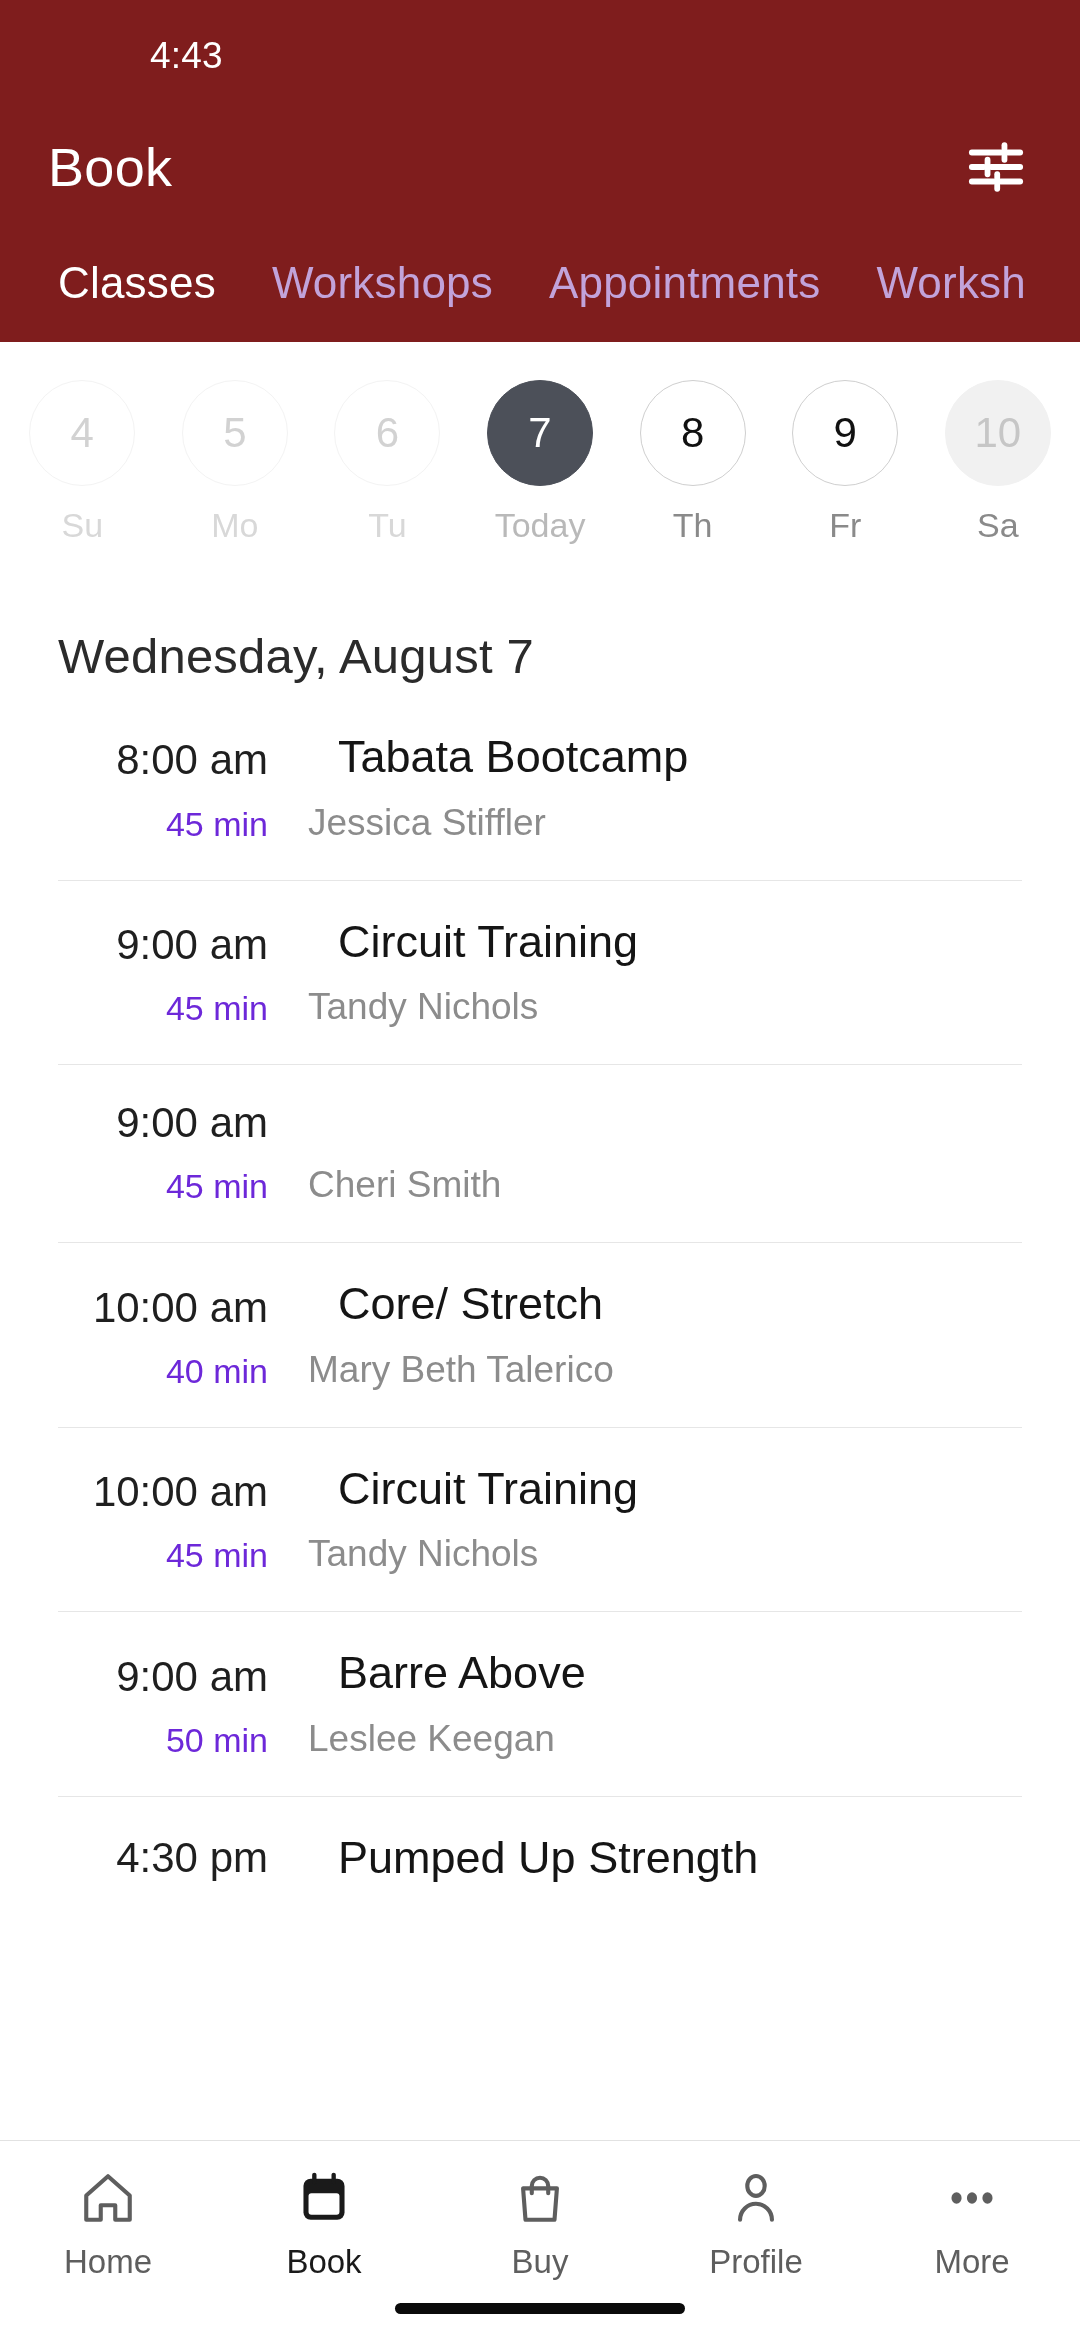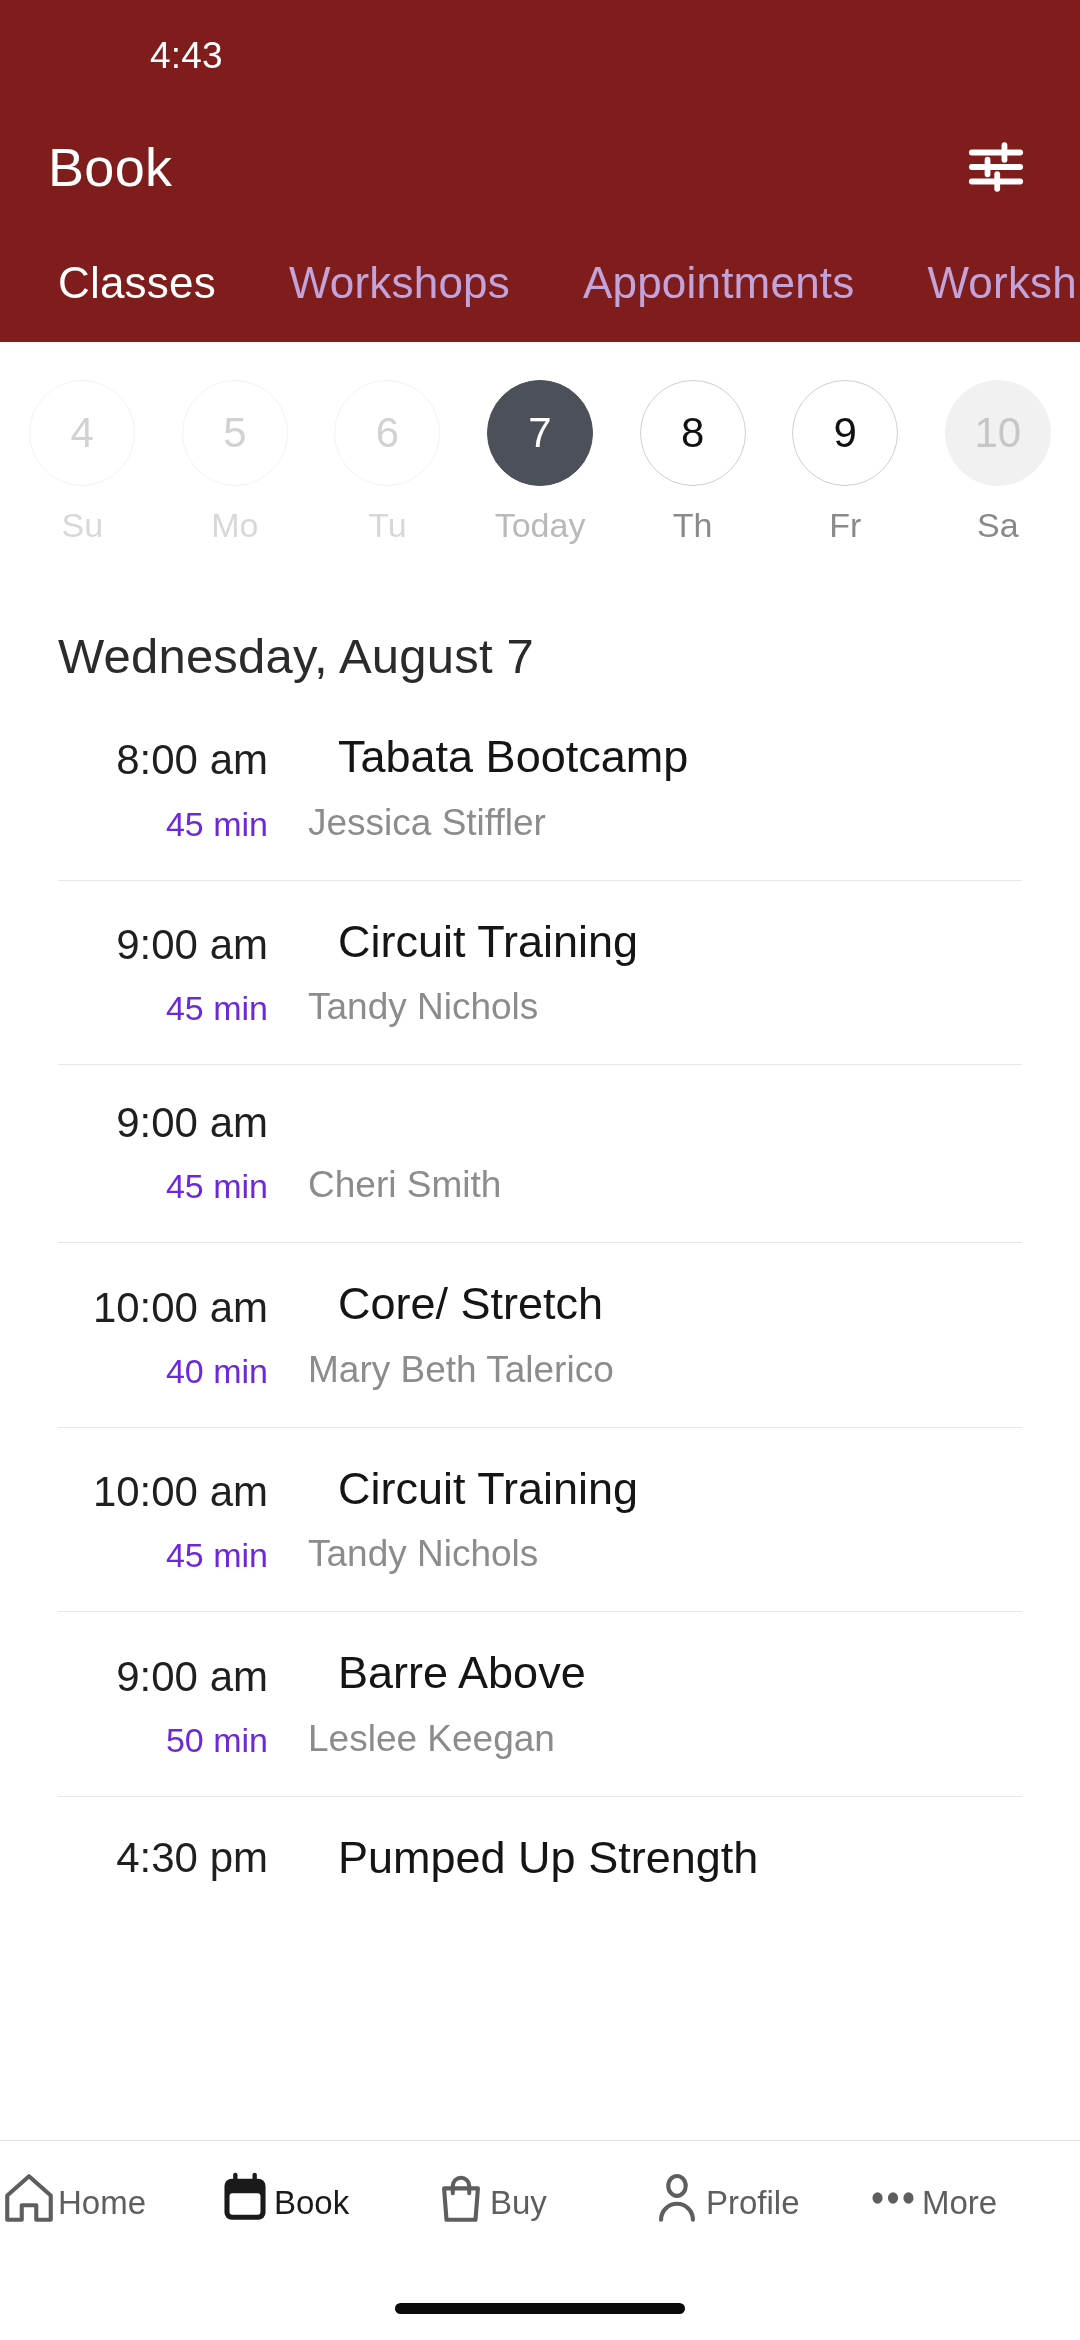--- a/index.html
+++ b/index.html
@@ -14,21 +14,21 @@
   
   .header { background:#7f1d1d; flex:0 0 auto; padding-top:0; position:relative; }
   .statusbar { height:112px; display:flex; align-items:center; padding-left:150px; }
   .statusbar .clock { color:#fff; font-size:37px; letter-spacing:0.2px; }
 
   .titlebar { height:110px; display:flex; align-items:center; justify-content:space-between; padding:0 46px 0 48px; }
   .titlebar .title { color:#ffffff; font-size:54px; font-weight:400; letter-spacing:0.3px; }
   .filter-btn { width:76px; height:72px; display:flex; align-items:center; justify-content:center; }
   .filter-btn svg { display:block; }
 
-  .tabs { display:flex; align-items:flex-end; height:120px; padding-left:30px; overflow:hidden; white-space:nowrap;gap:17px; }
+  .tabs { display:flex; align-items:flex-end; height:120px; padding-left:30px; overflow:hidden; white-space:nowrap; }
   .tab { font-size:44px; color:#C2A3DA; padding:0 28px 34px 28px; flex:0 0 auto; letter-spacing:0.2px; }
   .tab.active { color:#ffffff; }
 
   
   .datestrip { flex:0 0 auto; height:240px; display:flex; align-items:center; padding:0 6px; background:#fff; }
   .daycell { flex:1 1 0; display:flex; flex-direction:column; align-items:center; justify-content:center; }
   .daycircle {
     width:106px; height:106px; border-radius:50%;
     display:flex; align-items:center; justify-content:center;
     font-size:42px; background:#fff; border:1px solid transparent;
@@ -55,21 +55,21 @@
   .dur { font-size:34px; color:#6d28d9; margin-top:22px; }
   .infocol { flex:1 1 auto; padding-left:10px; }
   .cname { font-size:45px; color:#151515; line-height:1.1;margin-left:30px; }
   .cinstr { font-size:37px; color:#8C8C8C; margin-top:20px; }
 
   
   .bottomnav {
     flex:0 0 auto; height:200px; border-top:1px solid #E2E2E2;
     display:flex; align-items:flex-start; background:#fff; padding-top:22px;
   }
-  .navitem { flex:1 1 0; display:flex; flex-direction:row; align-items:center; }
+  .navitem { flex:1 1 0; display:flex; flex-direction:column; align-items:center; }
   .navicon { height:70px; display:flex; align-items:center; justify-content:center; }
   .navlabel { font-size:33px; margin-top:10px; color:#5E5E5E; }
   .navitem.active .navlabel { color:#1A1A1A; }
   .homebar { position:absolute; bottom:26px; left:50%; transform:translateX(-50%); width:290px; height:11px; border-radius:6px; background:#0A0A0A; }
 </style>
 </head>
 <body>
 
 <div class="phone">
 

